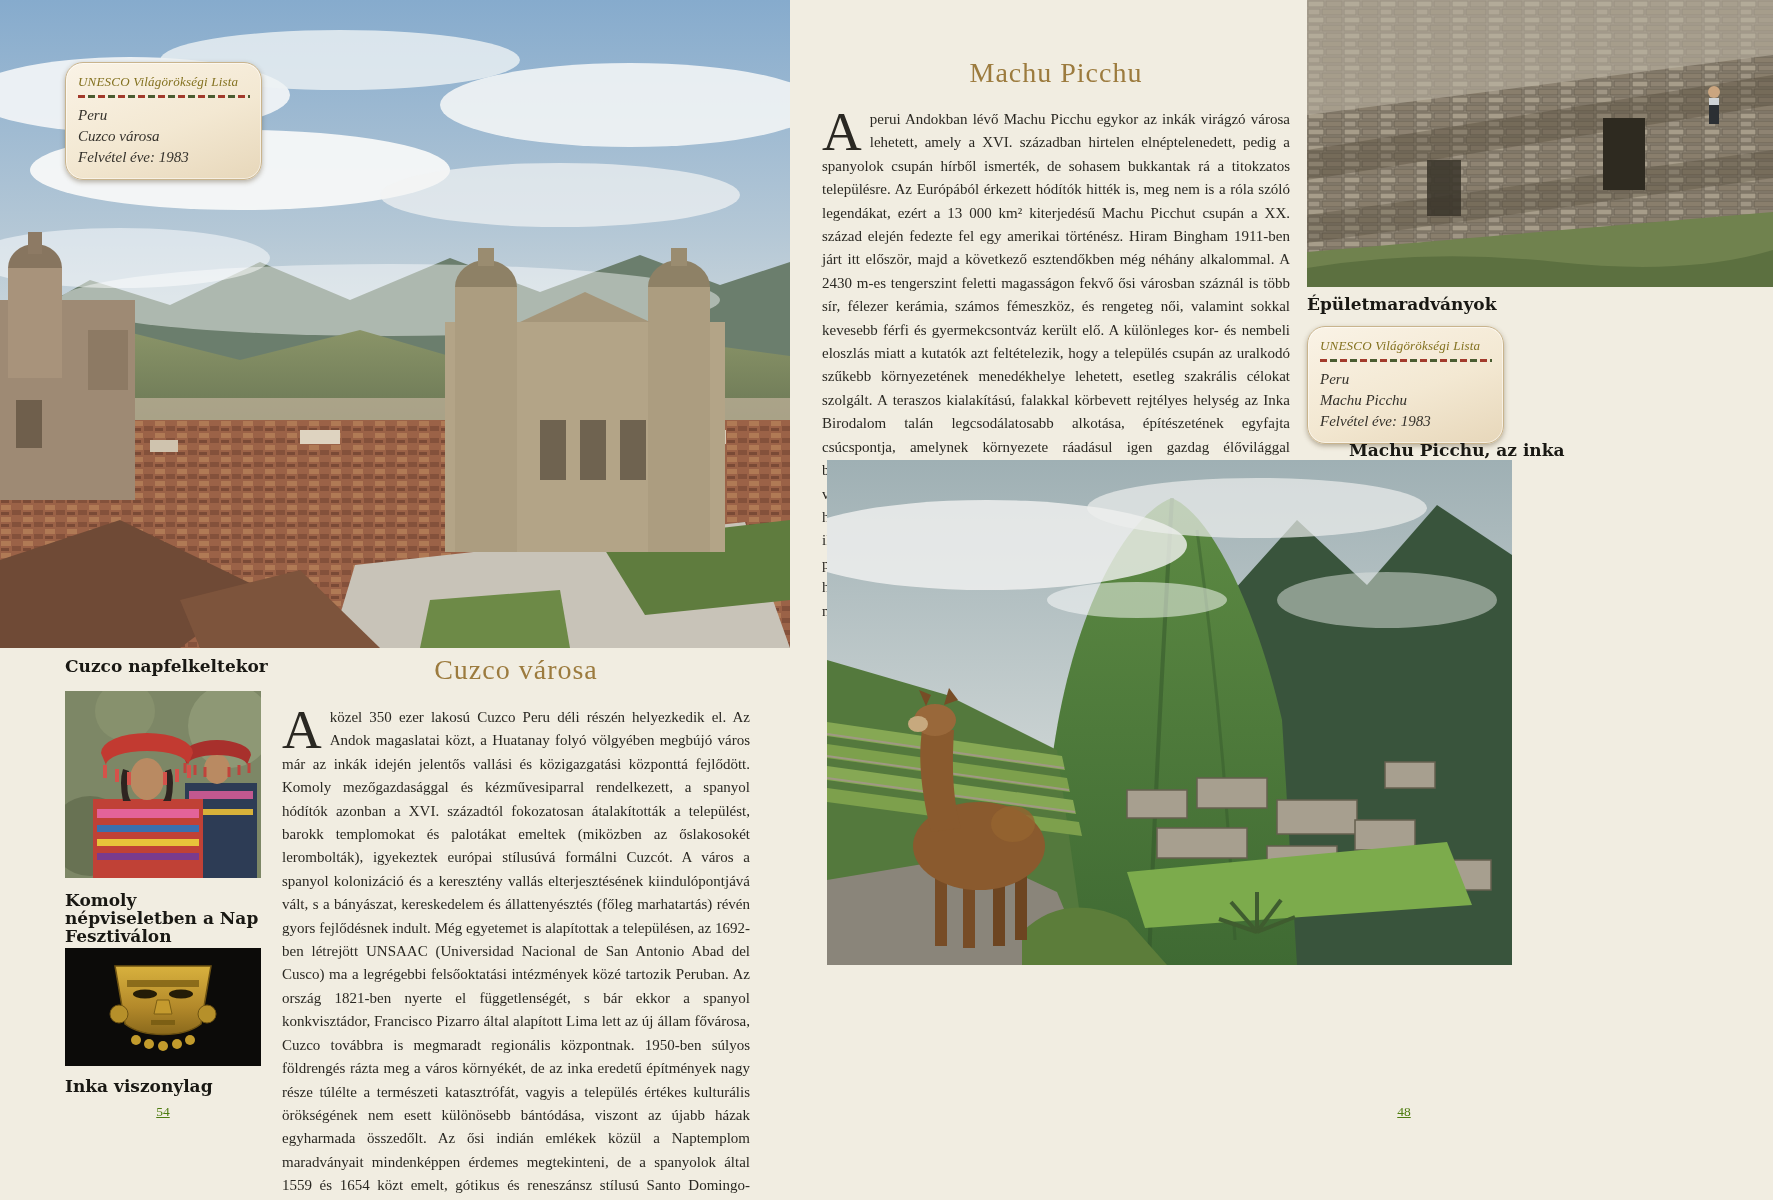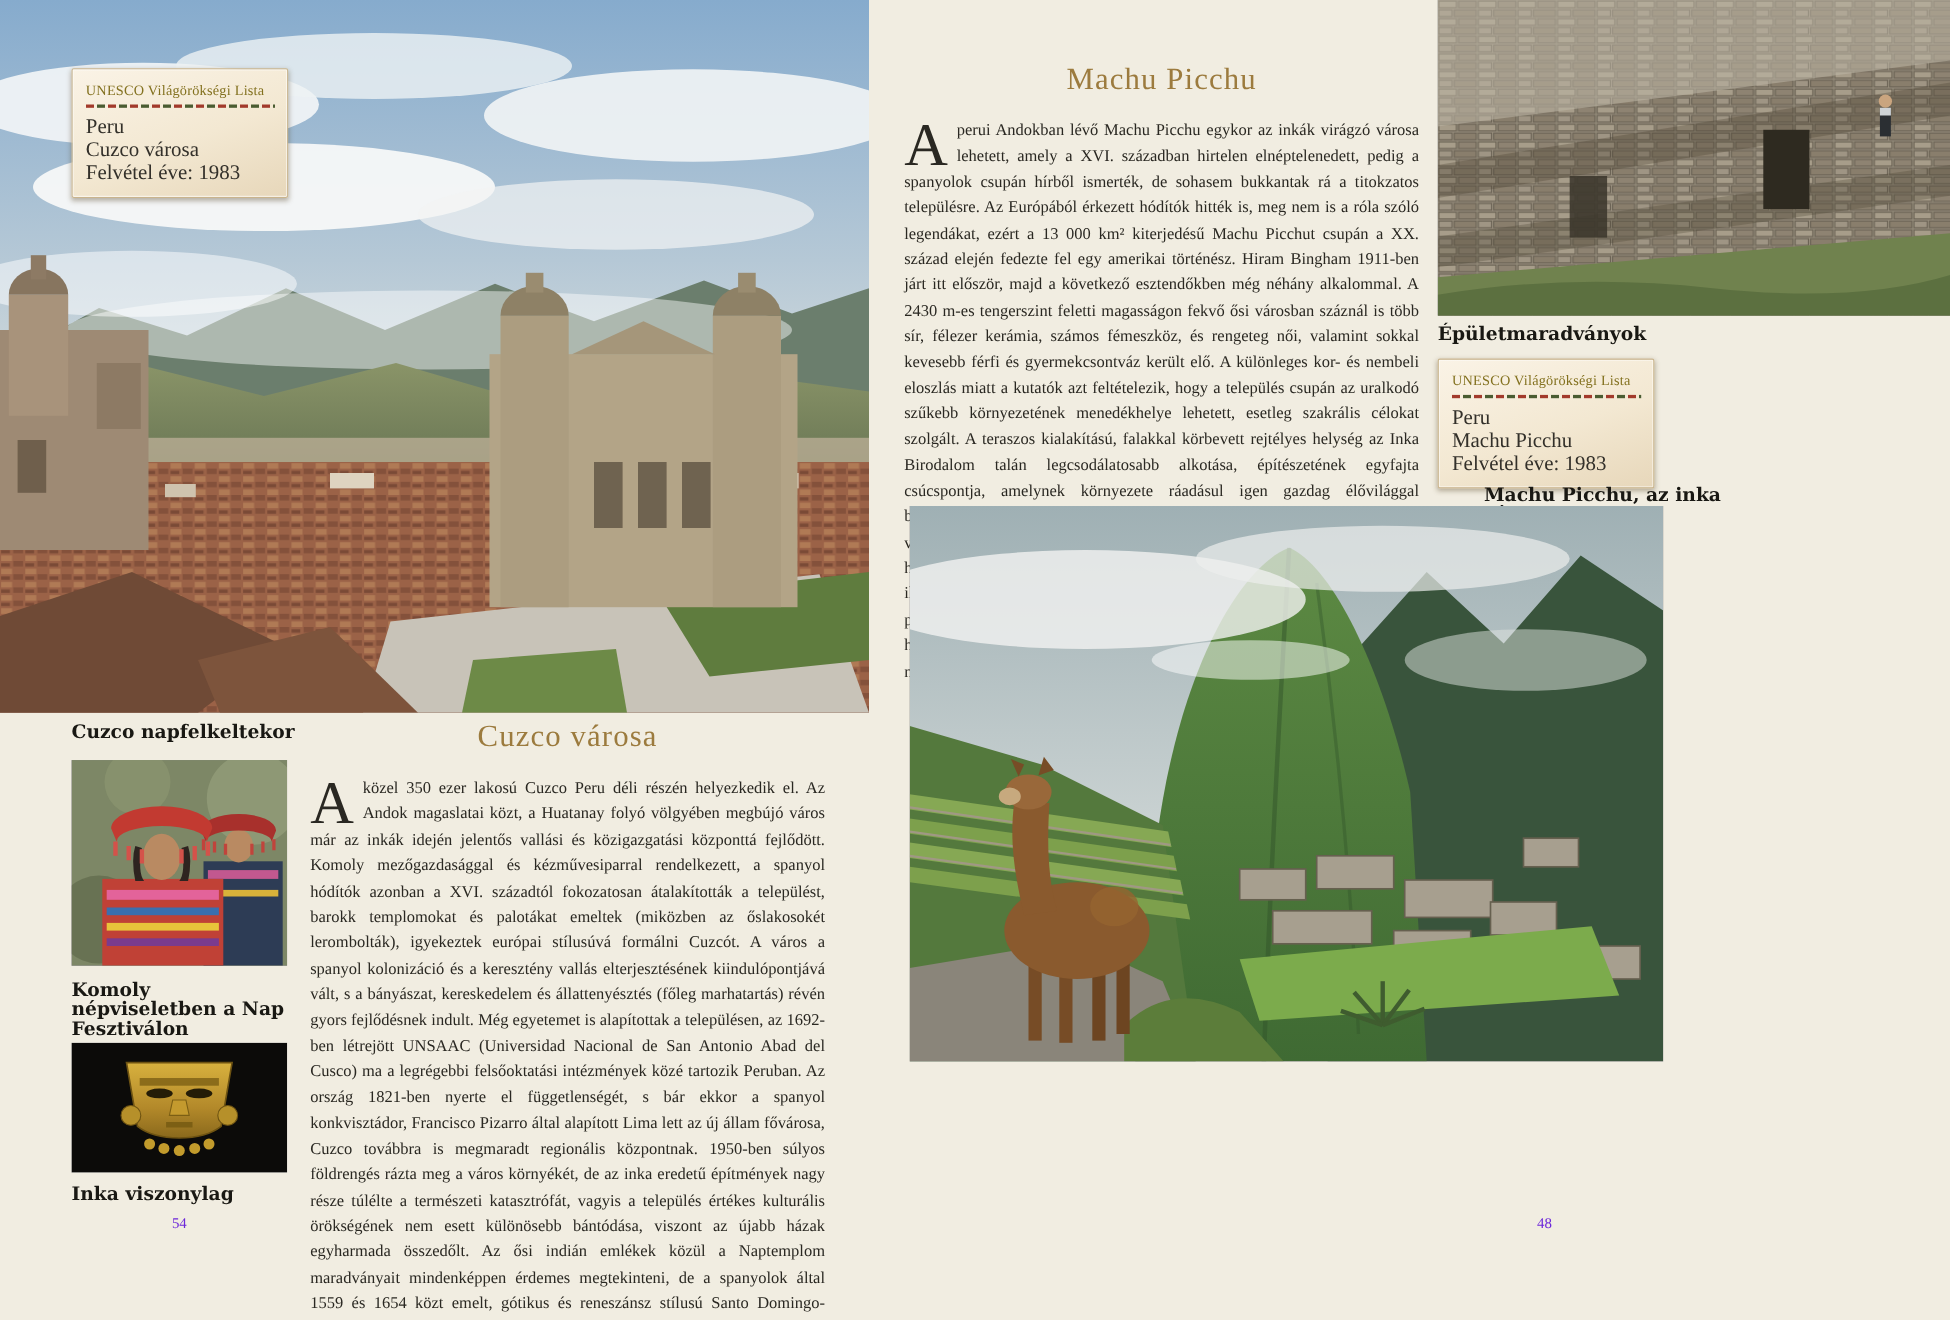--- a/index.html
+++ b/index.html
@@ -12,36 +12,37 @@
     font-family:"Liberation Serif","DejaVu Serif",serif;
   }
   .photo{position:absolute;overflow:hidden;background:#888;}
   .photo svg{display:block;width:100%;height:100%;}
 
   
   .badge{
     position:absolute;width:172px;
     background:linear-gradient(160deg,#faf3e6 0%,#f3e8d2 55%,#e7d7ba 100%);
     border:1px solid #c9b48d;
-    border-radius:2px;
+    border-radius:18px;
     box-shadow:0 2px 5px rgba(80,60,30,.38), inset 0 0 0 1px rgba(255,255,255,.55);
     padding:10px 11px 11px 12px;
+    font-style:italic;
   }
   .badge-title{
     font-size:13px;line-height:17px;color:#83711f;letter-spacing:.2px;
   }
   .badge-sep{
     height:3px;margin:5px 0 7px 0;
     background:repeating-linear-gradient(90deg,
       #a23a2b 0px,#a23a2b 7px,
       rgba(0,0,0,0) 7px,rgba(0,0,0,0) 10px,
       #4a5c31 10px,#4a5c31 17px,
       rgba(0,0,0,0) 17px,rgba(0,0,0,0) 20px);
   }
-  .badge-line{font-size:19px;line-height:21px;color:#33302a;}
+  .badge-line{font-size:15px;line-height:21px;color:#33302a;}
 
   .caption{
     position:absolute;
     font-family:"DejaVu Serif","Liberation Serif",serif;
     font-weight:700;font-size:17px;line-height:18px;color:#191813;
   }
   .article-title{
     position:absolute;text-align:center;
     font-size:28px;line-height:30px;color:#9c7b3e;
     letter-spacing:1px;
@@ -50,21 +51,21 @@
     position:absolute;
     font-size:15px;line-height:23.4px;color:#2a2822;
     text-align:justify;
   }
   .dropcap{
     float:left;
     font-size:55px;line-height:44px;
     padding:2px 8px 0 0;color:#2a2822;
   }
   .pagenum{
-    position:absolute;font-size:13.5px;color:#6d28d9;text-align:center;width:60px;
+    position:absolute;font-size:13.5px;color:#4d7c0f;text-align:center;width:60px;text-decoration:underline;
   }
 </style>
 </head>
 <body>
 
 <div class="spread">
 
   <section>
 
     <div class="photo" style="left:0;top:0;width:790px;height:648px;">

